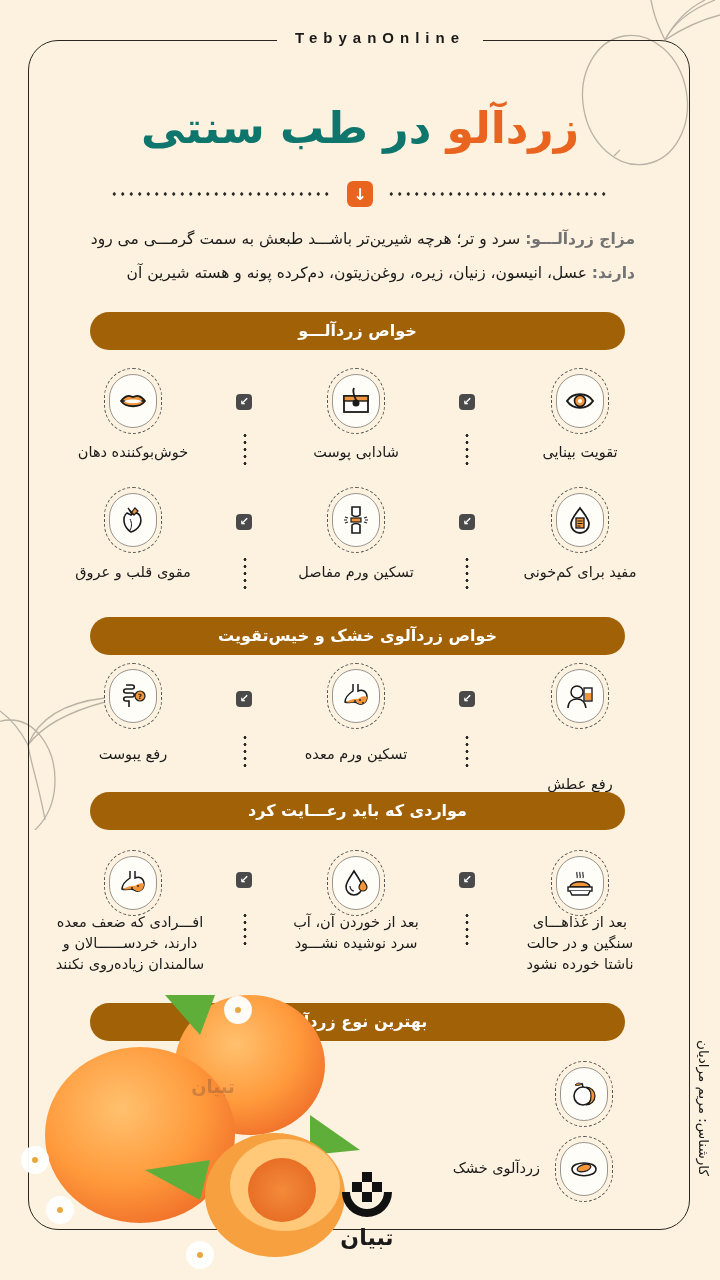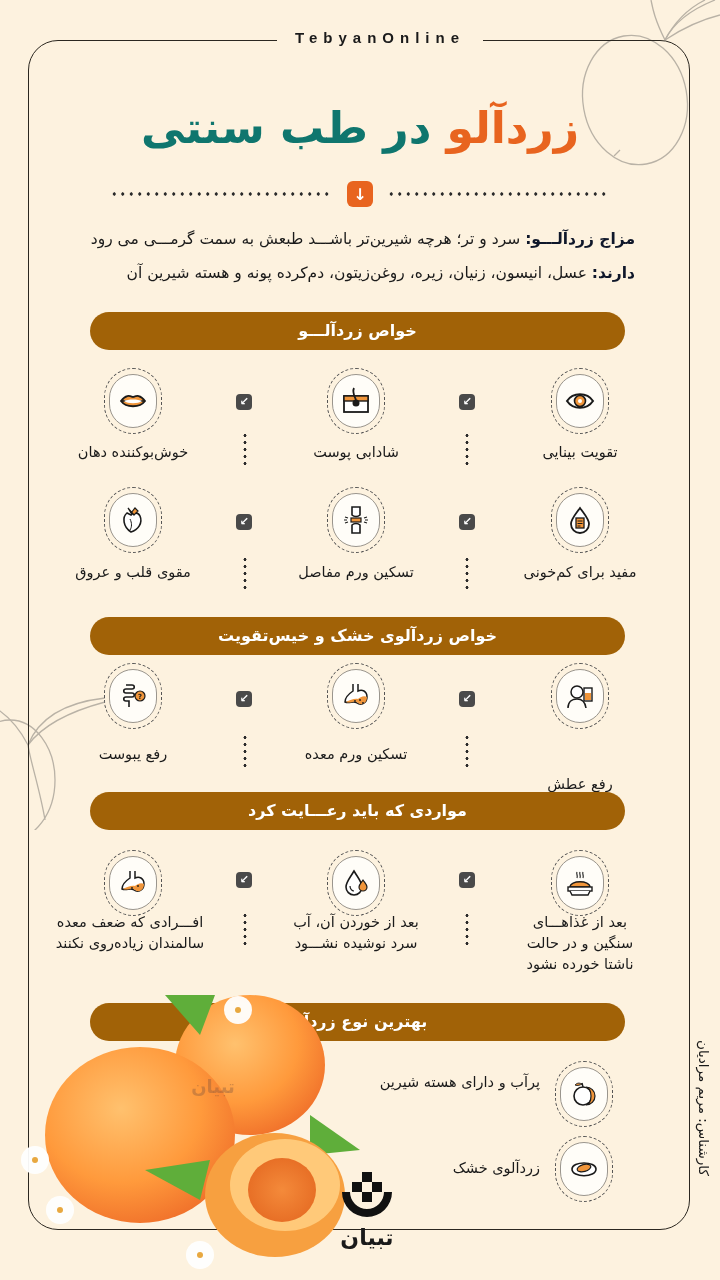--- a/index.html
+++ b/index.html
@@ -67,21 +67,21 @@
     display: flex; align-items: center; justify-content: center;
     color: #fff; font-size: 16px; font-weight: 700;
   }
   .intro {
     position: absolute;
     right: 85px; width: 560px;
     direction: rtl; text-align: right;
     font-size: 15.5px;
     color: #1a1a1a;
   }
-  .intro .lbl { color: #0f172a; font-weight: 700; }
+  .intro .lbl { color: #737373; font-weight: 700; }
   .section-bar {
     position: absolute;
     left: 90px; width: 535px; height: 38px;
     border-radius: 19px;
     background: #a16207;
     color: #fff;
     direction: rtl;
     text-align: center;
     line-height: 38px;
     font-size: 16px;
@@ -380,38 +380,38 @@
     <svg viewBox="0 0 30 30">
         <path d="M12 3 v7 c-3 2 -8 6 -8 11 c5 2 8 -2 12 1 c4 3 10 0 10 -6 c0 -6 -5 -8 -9 -6 v-7" fill="#fff" stroke="#1a1a1a" stroke-width="1.5"></path>
         <path d="M5 21 c5 2 8 -2 12 1 c4 3 9 0 9 -6 c-3 -2 -7 0 -9 2 c-3 -1 -8 1 -12 3Z" fill="#f0953a"></path>
         <circle cx="14" cy="20" r="0.9" fill="#1a1a1a"></circle>
         <circle cx="20" cy="18" r="0.9" fill="#1a1a1a"></circle>
       </svg>
   </div>
 </div>
 <div class="label multi" style="left:30px;top:912px;width:200px">
   <div>افـــرادی که ضعف معده</div>
+  <div>دارند، خردســــــالان و</div>
   <div>سالمندان زیاده‌روی نکنند</div>
 </div>
 
 <div class="section-bar" style="top:1003px">بهترین نوع زردآلو</div>
 
 <div class="icon-wrap" style="left:555px;top:1061px">
   <div class="outer"></div>
     <div class="inner">
     <svg viewBox="0 0 30 30">
         <circle cx="14" cy="17" r="9" fill="#fff" stroke="#1a1a1a" stroke-width="1.6"></circle>
         <path d="M17 8 a9 9 0 0 1 0 18 a5 9 0 0 0 0 -18Z" fill="#f0953a" stroke="#1a1a1a" stroke-width="1.2"></path>
         <path d="M14 8 l-1 -4" stroke="#1a1a1a" stroke-width="1.4"></path>
         <path d="M13 5 c-4 -2 -6 0 -7 1 c3 1 5 0 7 -1Z" fill="#f0953a" stroke="#1a1a1a" stroke-width="1"></path>
       </svg>
   </div>
 </div>
 <div class="best-label" style="right:180px;top:1072px;width:220px">
-  <div>پرآب و دارای هسته شیرین</div>
 </div>
 
 <div class="icon-wrap" style="left:555px;top:1136px">
   <div class="outer"></div>
     <div class="inner">
     <svg viewBox="0 0 30 30">
         <path d="M3 15 C3 24 27 24 27 15 C27 7 3 7 3 15Z" fill="#fff" stroke="#1a1a1a" stroke-width="1.6"></path>
         <ellipse cx="15" cy="14" rx="7" ry="3.5" fill="#f0953a" stroke="#1a1a1a" stroke-width="1.2" transform="rotate(-15 15 14)"></ellipse>
       </svg>
   </div>

